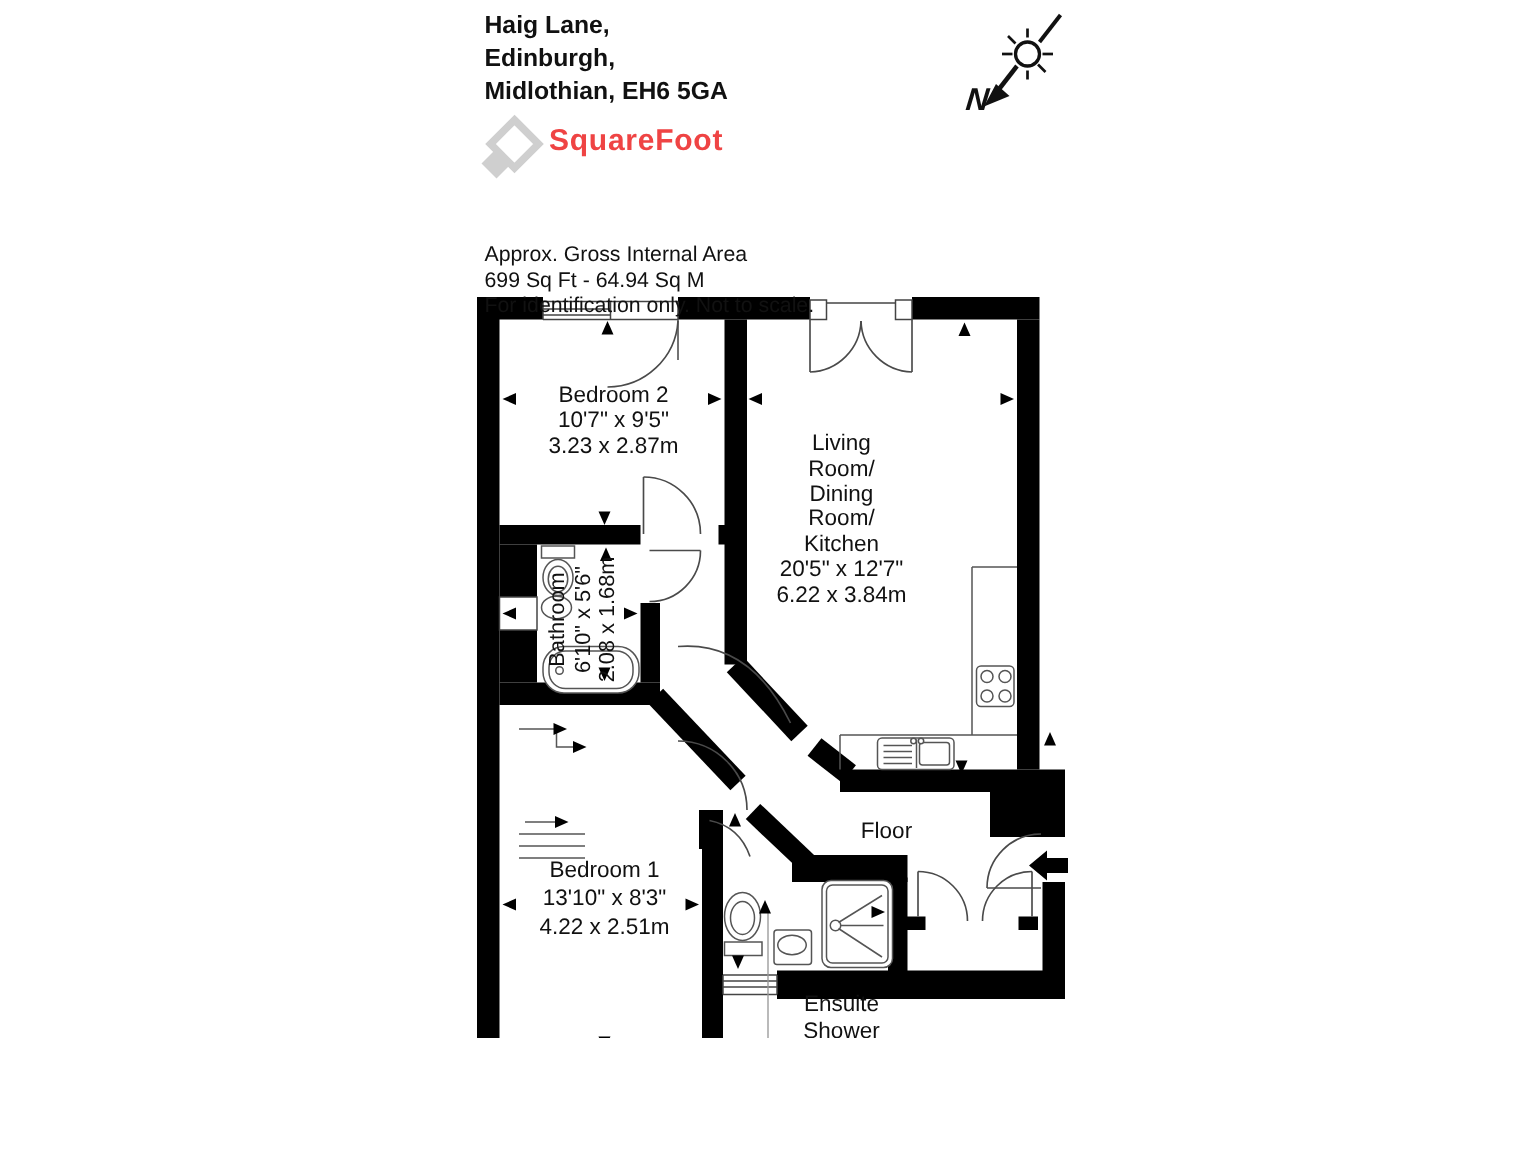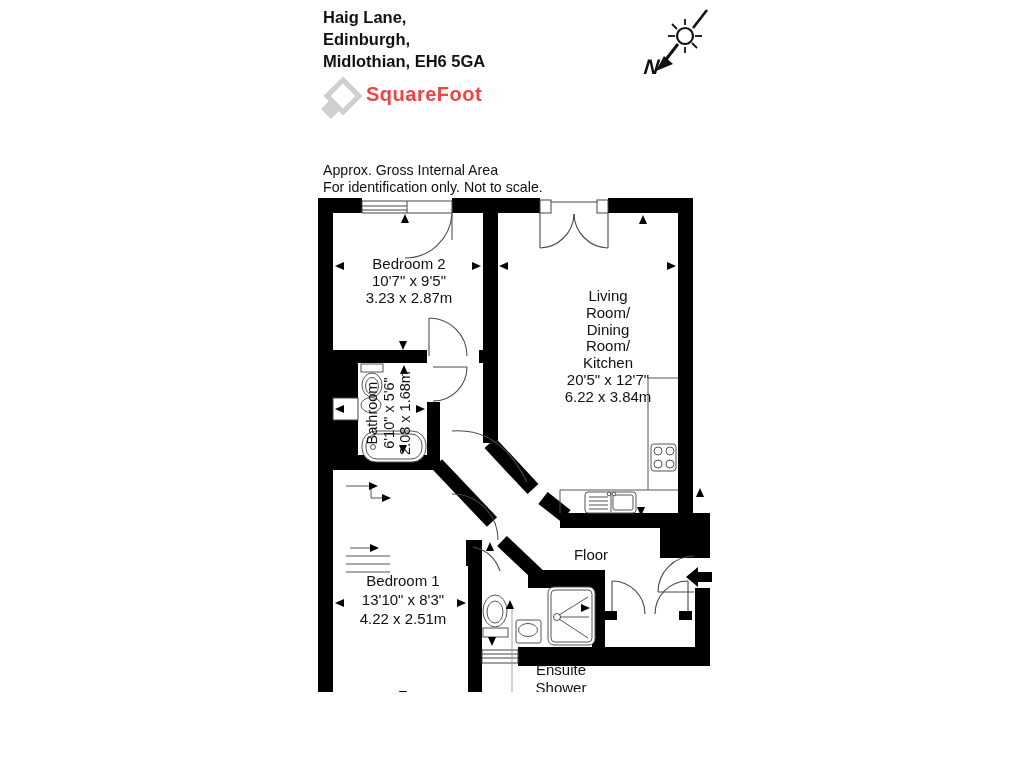--- a/index.html
+++ b/index.html
@@ -6,21 +6,21 @@
   html,body{margin:0;padding:0;background:#fff;}
   #stage{position:relative;width:1024px;height:692px;background:#ffffff;overflow:hidden;
          font-family:"Liberation Sans", sans-serif;color:#111;}
   .abs{position:absolute;}
   .txt{white-space:pre-line;}
   .addr{left:323px;top:6px;font-size:16.5px;font-weight:bold;line-height:22px;}
   .logo-text{left:366px;top:83px;font-size:20px;font-weight:bold;color:#ef4444;letter-spacing:.5px;}
   .meta{left:323px;top:121px;font-size:14.2px;line-height:17.2px;margin-top:41px;}
   .room-label{transform:translate(-50%,-50%);text-align:center;font-size:15px;line-height:16.8px;}
   .lbl-bed2{left:409px;top:281px;}
-  .lbl-living{left:608px;top:347px;}
+  .lbl-living{left:561px;top:347px;}
   .lbl-bath{left:389px;top:413px;transform:translate(-50%,-50%) rotate(-90deg);font-size:14.5px;line-height:16.5px;}
   .lbl-bed1{left:403px;top:599px;line-height:19px;}
   .lbl-hall{left:591px;top:555px;}
   .lbl-ensuite{left:561px;top:706px;line-height:18px;}
   .lbl-floor{left:321px;top:778px;font-size:15px;}
   .lbl-north{left:644px;top:55px;font-size:21px;font-weight:bold;font-style:italic;transform:skewX(-6deg);}
   svg{position:absolute;left:0;top:0;}
 </style>
 </head>
 <body>
@@ -265,20 +265,21 @@
     </g>
   </svg>
 
   <div class="abs addr txt">Haig Lane,
 Edinburgh,
 Midlothian, EH6 5GA</div>
   <div class="abs logo-text">SquareFoot</div>
 
   <div class="abs meta">
     <div>Approx. Gross Internal Area</div>
+    <div>699 Sq Ft  -  64.94 Sq M</div>
     <div>For identification only. Not to scale.</div>
   </div>
 
   <div class="abs lbl-north">N</div>
 
   <div class="abs room-label txt lbl-bed2">Bedroom 2
 10'7" x 9'5"
 3.23 x 2.87m</div>
   <div class="abs room-label txt lbl-living">Living
 Room/

